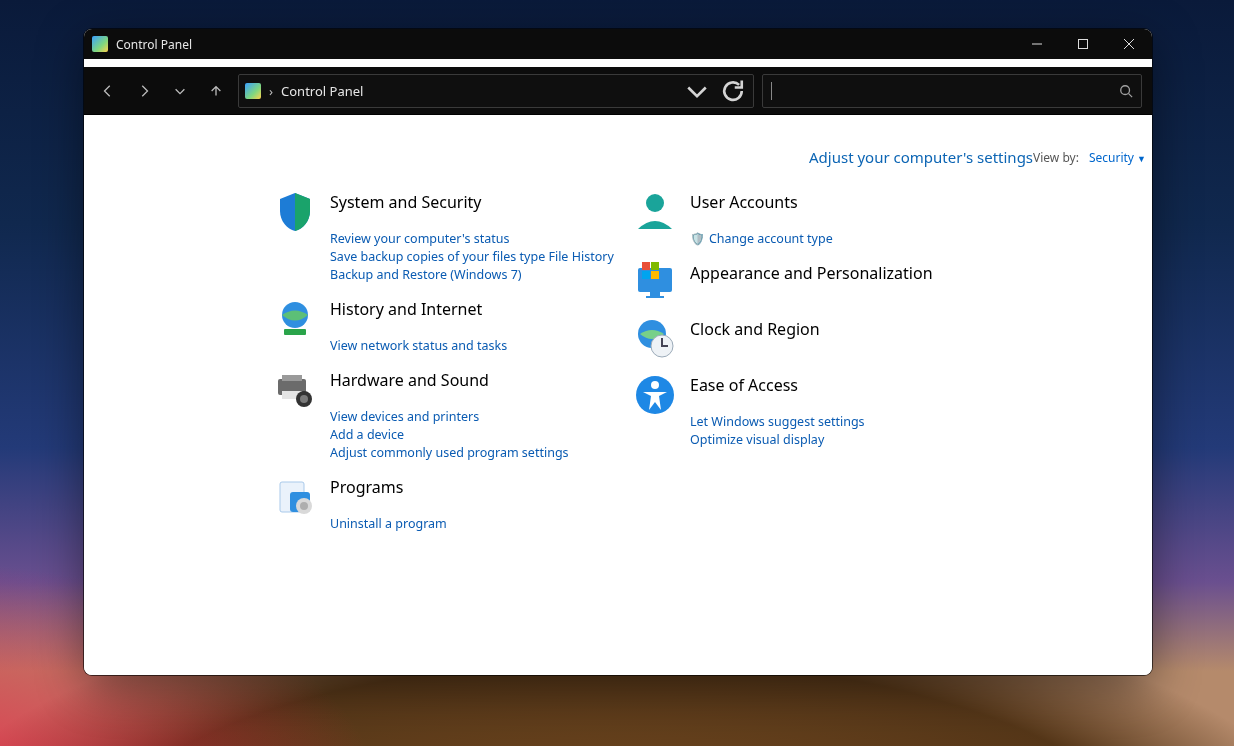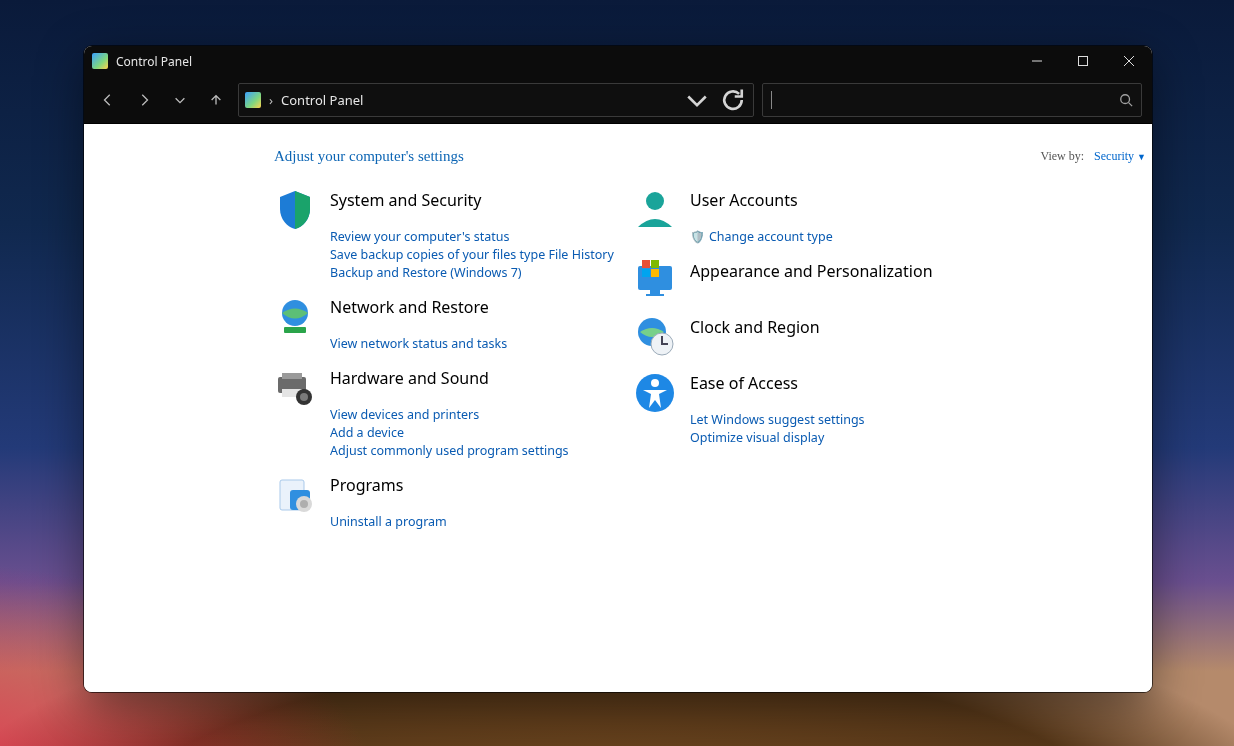--- a/index.html
+++ b/index.html
@@ -6,23 +6,23 @@
   html, body { width: 1234px; height: 746px; overflow: hidden; font-family: "Segoe UI", ui-sans-serif, system-ui, sans-serif; }
   
   .scenery {
     position: absolute; inset: 0;
     background:
       radial-gradient(1200px 600px at -100px 800px, rgba(240,30,70,0.85) 0%, rgba(240,30,70,0) 40%),
       radial-gradient(900px 350px at 620px 870px, rgba(120,75,30,0.95) 0%, rgba(80,50,20,0.95) 60%, rgba(80,50,20,0) 80%),
       linear-gradient(180deg, #0a1a3a 0%, #10284e 30%, #233a78 60%, #6a4f8f 78%, #b58a6b 90%);
   }
   .window {
-    position: absolute; left: 84px; top: 46px; width: 1068px; height: 646px;
+    position: absolute; left: 84px; top: 29px; width: 1068px; height: 646px;
     background: #fff; border-radius: 8px; box-shadow: 0 12px 48px rgba(0,0,0,0.45), 0 0 0 1px rgba(0,0,0,0.6);
-    display: flex; flex-direction: column; overflow: hidden;
+    display: flex; flex-direction: column; overflow: hidden; gap: 8px;
   }
   .titlebar {
     height: 30px; background: #0c0c0c; color: #e6e6e6; display: flex; align-items: center;
     font-size: 12px; user-select: none;
   }
   .titlebar .t-icon { width: 16px; height: 16px; margin: 0 8px; background: linear-gradient(135deg,#3aa0ff,#7fd77f 60%,#ffd24d); border-radius: 2px; }
   .titlebar .title { flex: 0 0 auto; }
   .titlebar .spacer { flex: 1; }
   .winbtn { width: 46px; height: 30px; display: flex; align-items: center; justify-content: center; color: #ddd; }
   .winbtn svg { width: 10px; height: 10px; }
@@ -44,21 +44,21 @@
   .searchbox {
     width: 380px; height: 34px; background: #0f0f0f; border: 1px solid #3a3a3a; border-radius: 2px;
     display: flex; align-items: center; padding: 0 8px; color:#bcbcbc;
   }
   .searchbox .caret { width: 1px; height: 18px; background:#888; }
   .searchbox input { flex:1; background:transparent; border:none; outline:none; color:#e6e6e6; font-size:13px; margin-left:6px; }
   .searchbox .s-icon { width: 14px; height: 14px; opacity:.85; }
 
   .content { flex:1; background:#ffffff; padding: 24px 0 0 0; overflow:auto; }
   .content-inner { width: 880px; margin-left: 190px; }
-  .header-row { display:flex; align-items:center; justify-content:space-between; margin-bottom: 24px; padding-right: 8px; font-family: Liberation Serif, serif;}
+  .header-row { display:flex; align-items:center; justify-content:flex-end; margin-bottom: 24px; padding-right: 8px;}
   .page-title { color:#0c65b4; font-size: 15px; font-weight: 400; }
   .viewby { font-size:12px; color:#555; display:flex; align-items:center; gap:10px; }
   .viewby .link { color:#0066cc; }
   .viewby .tiny-chevron { color:#0066cc; font-size:9px; }
 
   .grid { display:grid; grid-template-columns: 350px 1fr; column-gap: 10px; row-gap: 14px; }
   .col { display:flex; flex-direction:column; gap: 14px; }
   .category { display:flex; gap: 14px; align-items: flex-start; }
   .cat-icon { width: 42px; height: 42px; flex: 0 0 42px; display:flex; align-items:center; justify-content:center; }
   .cat-body { display:flex; flex-direction:column; gap: 1px; }
@@ -180,21 +180,21 @@
 
           <div class="category">
             <div class="cat-icon">
               <svg viewBox="0 0 42 42">
                   <circle cx="21" cy="17" r="13" fill="#2f8fe0"></circle>
                   <path d="M8 17 Q21 28 34 17 Q21 8 8 17" fill="#62c46b" opacity=".9"></path>
                   <rect x="10" y="31" width="22" height="6" rx="1" fill="#2aa44a"></rect>
                 </svg>
             </div>
             <div class="cat-body">
-              <a class="cat-title">Network and Restore</a>
+              <a class="cat-title">History and Internet</a>
               <div class="cat-links">
                 <a class="cat-link">View network status and tasks</a>
               </div>
             </div>
           </div>
 
           <div class="category">
             <div class="cat-icon">
               <svg viewBox="0 0 42 42">
                   <rect x="4" y="10" width="28" height="16" rx="2" fill="#6b6b6b"></rect>

